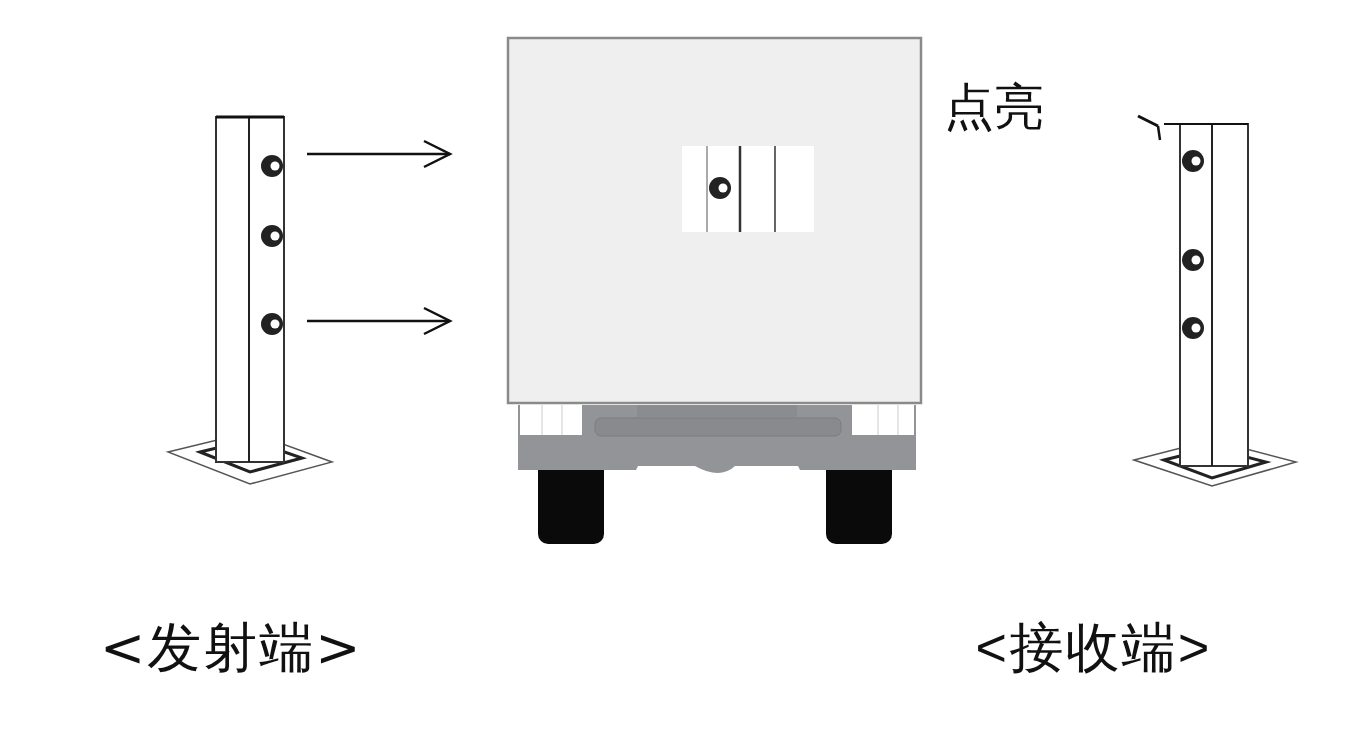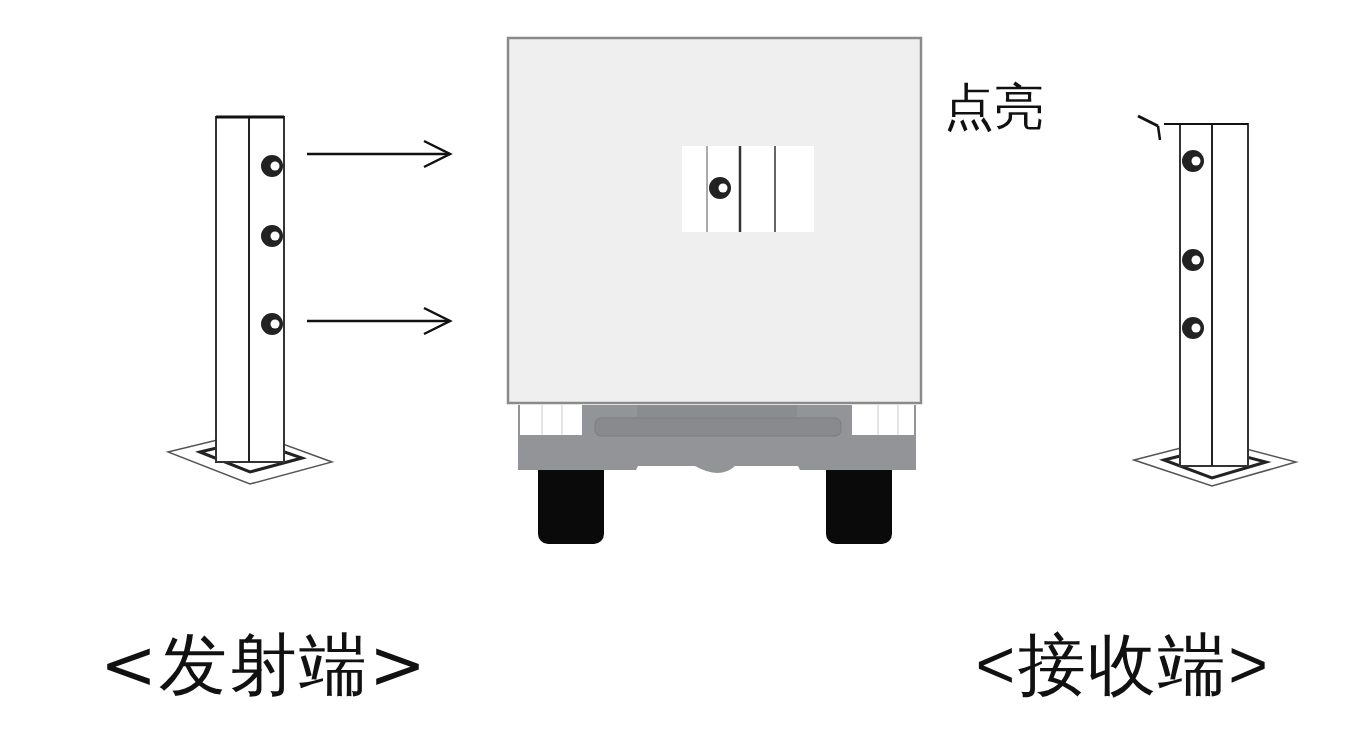--- a/index.html
+++ b/index.html
@@ -1,19 +1,19 @@
 <!DOCTYPE html>
 <html><head>
 <meta charset="utf-8">
 <style>
   html, body { margin: 0; padding: 0; background: #ffffff; }
   body { width: 1353px; height: 740px; position: relative; overflow: hidden;
          font-family: "DejaVu Sans", sans-serif; }
   .canvas { position: absolute; left: 0; top: 0; width: 1353px; height: 600px; padding-left: 40px; }
-  .label { position: absolute; font-size: 68px; color: #111; letter-spacing: 2px; white-space: nowrap; margin-top: 8px; }
+  .label { position: absolute; font-size: 54px; color: #111; letter-spacing: 2px; white-space: nowrap; }
   .callout { position: absolute; font-size: 50px; color: #111; white-space: nowrap; }
 </style>
 </head>
 <body>
 
 <div class="canvas">
   <svg width="1353" height="740" viewBox="0 0 1353 740" xmlns="http://www.w3.org/2000/svg">
 
     <g>
       <polygon points="128,452 210,432 292,462 210,484" fill="#fff" stroke="#555" stroke-width="1.5"></polygon>

